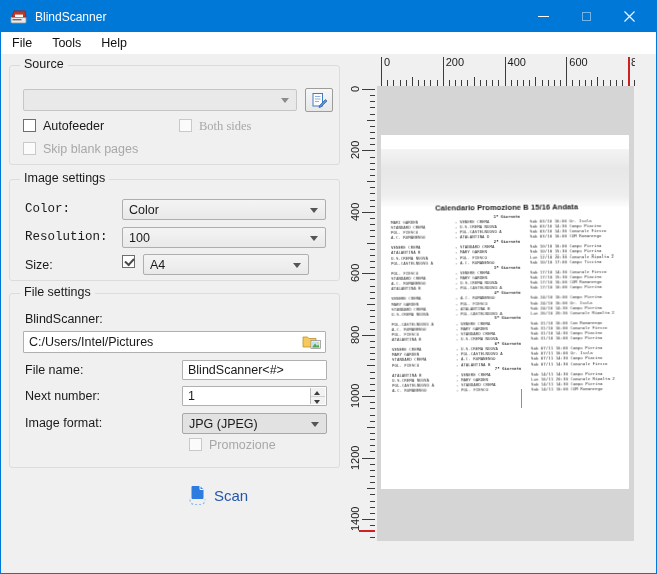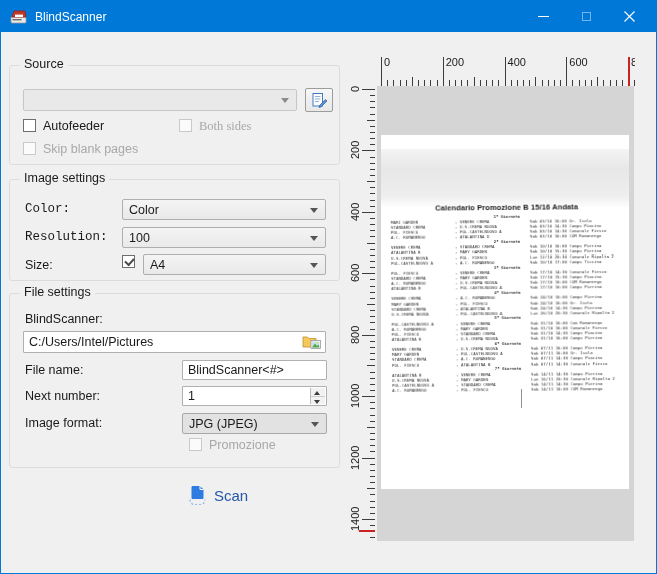--- a/index.html
+++ b/index.html
@@ -103,20 +103,25 @@
           <span class="glyph-max"></span>
         </div>
       <div class="tb-btn">
         <svg width="13" height="13" viewBox="0 0 13 13">
           <path d="M1.5 1.5 L11.5 11.5 M11.5 1.5 L1.5 11.5" stroke="#fff" stroke-width="1.1"></path>
         </svg>
       </div>
     </div>
   </div>
 
+  <div class="menubar">
+    <span class="menu-item">File</span>
+    <span class="menu-item">Tools</span>
+    <span class="menu-item">Help</span>
+  </div>
 
   <div class="content">
 
     <div class="group" style="left:8px; top:11px; width:331px; height:100px;">
       <span class="legend">Source</span>
     </div>
     <div class="combo disabled" style="left:22px; top:35px; width:274px; height:22px;">
       <span class="val"></span>
       <span class="arrow" style="border-top-color:#8b8b8b;"></span>
     </div>
@@ -142,21 +147,21 @@
       <span class="val">Color</span>
       <span class="arrow"></span>
     </div>
     <span class="lbl" style="left:24px; top:176px;font-family:Liberation Mono, monospace;">Resolution:</span>
     <div class="combo" style="left:121px; top:173px; width:204px; height:21px;">
       <span class="val">100</span>
       <span class="arrow"></span>
     </div>
     <span class="lbl" style="left:24px; top:204px;">Size:</span>
     <span class="cb checked" style="left:121px; top:201px;"></span>
-    <div class="combo" style="left:142px; top:200px; width:183px; height:21px;padding-left:12px;">
+    <div class="combo" style="left:142px; top:200px; width:166px; height:21px;padding-left:12px;">
       <span class="val">A4</span>
       <span class="arrow"></span>
     </div>
 
     <div class="group" style="left:8px; top:239px; width:331px; height:175px;">
       <span class="legend">File settings</span>
     </div>
     <span class="lbl" style="left:24px; top:258px;">BlindScanner:</span>
     <div class="input" style="left:22px; top:277px; width:303px; height:22px;">
       <span class="val">C:/Users/Intel/Pictures</span>

